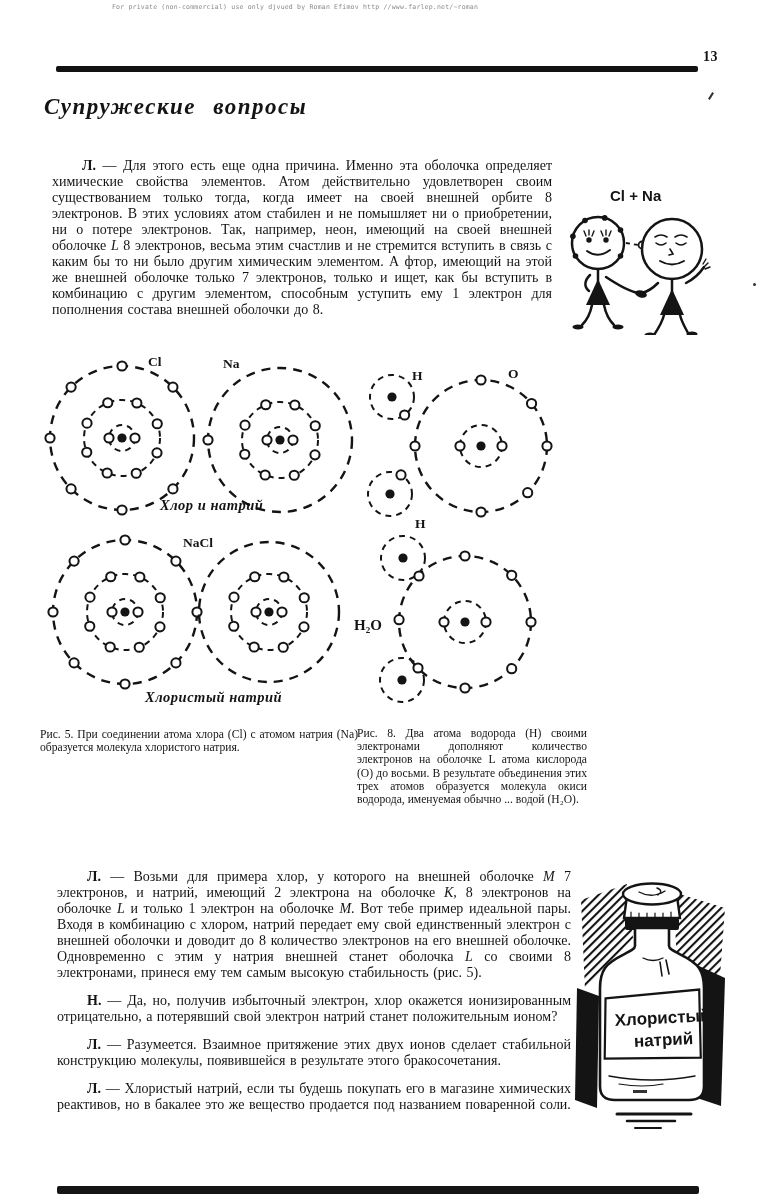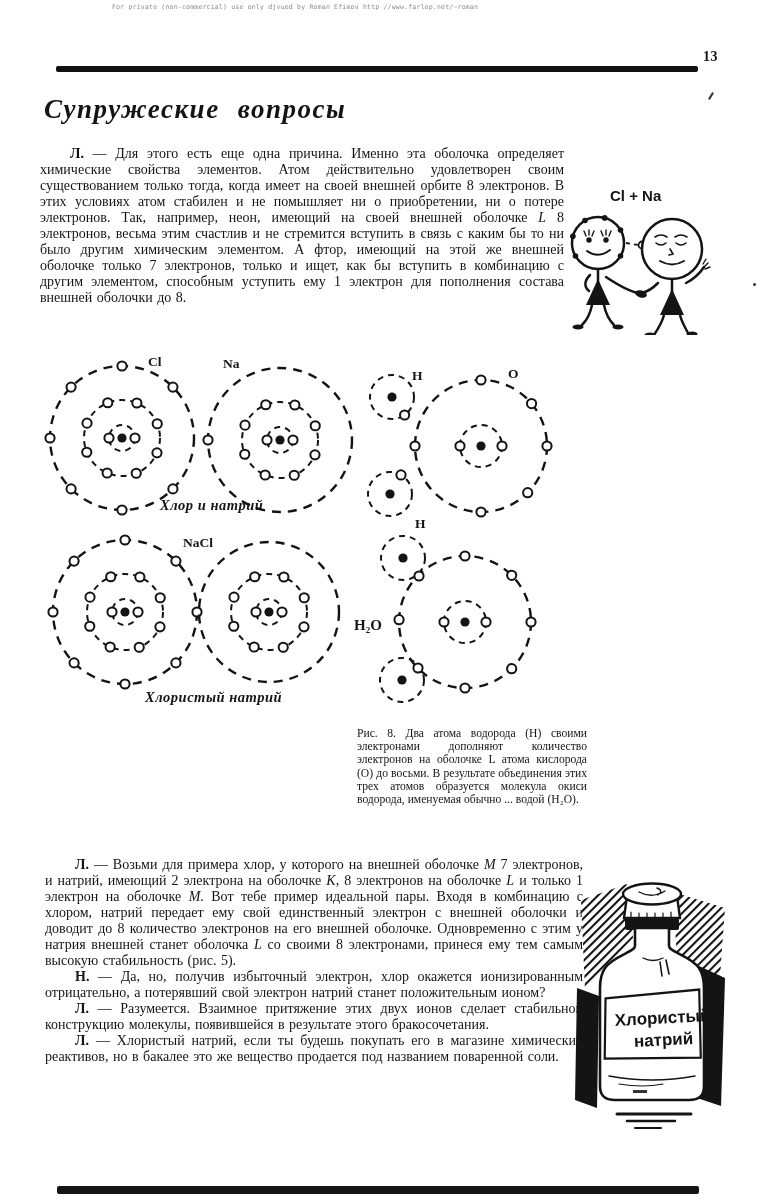--- a/index.html
+++ b/index.html
@@ -16,30 +16,30 @@
   .header-rule {
     position:absolute; left:56px; top:66px; width:642px; height:6px;
     background:#121212; border-radius:2px;
   }
   .page-number {
     position:absolute; left:703px; top:49px;
     font-size:14px; font-weight:bold; letter-spacing:0.5px;
   }
   .title {
     position:absolute; left:44px; top:94px;
-    font-size:27px; font-weight:bold; font-style:italic;
+    font-size:23px; font-weight:bold; font-style:italic;
     letter-spacing:1.5px; word-spacing:10px; margin:0;
   }
   .bodytext {
     position:absolute; text-align:justify;
     font-size:14px; line-height:16px; word-spacing:1px;
   }
   .text-top  { left:40px; top:146px; width:524px; }
   .text-bottom { left:45px; top:857px; width:538px; }
-  .bodytext p { margin:0; text-indent:30px; }
+  .bodytext p { margin:12px; text-indent:30px; }
   .bodytext b { font-weight:bold; }
   .caption {
     position:absolute; text-align:justify;
     font-size:11.6px; line-height:13.2px;
   }
   .cap5 { left:40px;  top:728px; width:318px; }
   .cap6 { left:357px; top:727px; width:230px; }
   .figure-svg { position:absolute; left:40px; top:350px; }
   .cartoon { position:absolute; left:552px; top:183px; }
   .bottle  { position:absolute; left:573px; top:868px; }
@@ -238,20 +238,21 @@
     <text class="sym" x="183" y="18">Na</text>
     <text class="sym" x="143" y="197">NaCl</text>
     <text class="hand" x="120" y="160">Хлор и натрий</text>
     <text class="hand" x="105" y="352">Хлористый натрий</text>
     <text class="sym" x="372" y="30">H</text>
     <text class="sym" x="468" y="28">O</text>
     <text class="sym" x="375" y="178">H</text>
     <text class="sym h2o" x="314" y="280">H₂O</text>
   </svg>
 
+  <div class="caption cap5">Рис. 5. При соединении атома хлора (Cl) с атомом натрия (Na) образуется молекула хлористого натрия.</div>
   <div class="caption cap6">Рис. 8. Два атома водорода (H) своими электронами дополняют количество электронов на оболочке L атома кислорода (O) до восьми. В результате объединения этих трех атомов образуется молекула окиси водорода, именуемая обычно ... водой (H₂O).</div>
 
   <div class="bodytext text-bottom">
       <p><b>Л.</b> — Возьми для примера хлор, у которого на внешней оболочке <i>M</i> 7 электронов, и натрий, имеющий 2 электрона на оболочке <i>K</i>, 8 электронов на оболочке <i>L</i> и только 1 электрон на оболочке <i>M</i>. Вот тебе пример идеальной пары. Входя в комбинацию с хлором, натрий передает ему свой единственный электрон с внешней оболочки и доводит до 8 количество электронов на его внешней оболочке. Одновременно с этим у натрия внешней станет оболочка <i>L</i> со своими 8 электронами, принеся ему тем самым высокую стабильность (рис. 5).</p>
       <p><b>Н.</b> — Да, но, получив избыточный электрон, хлор окажется ионизированным отрицательно, а потерявший свой электрон натрий станет положительным ионом?</p>
       <p><b>Л.</b> — Разумеется. Взаимное притяжение этих двух ионов сделает стабильной конструкцию молекулы, появившейся в результате этого бракосочетания.</p>
       <p><b>Л.</b> — Хлористый натрий, если ты будешь покупать его в магазине химических реактивов, но в бакалее это же вещество продается под названием поваренной соли.</p>
     </div>
 
   <svg class="bottle" width="190" height="270" viewBox="0 0 190 270">

